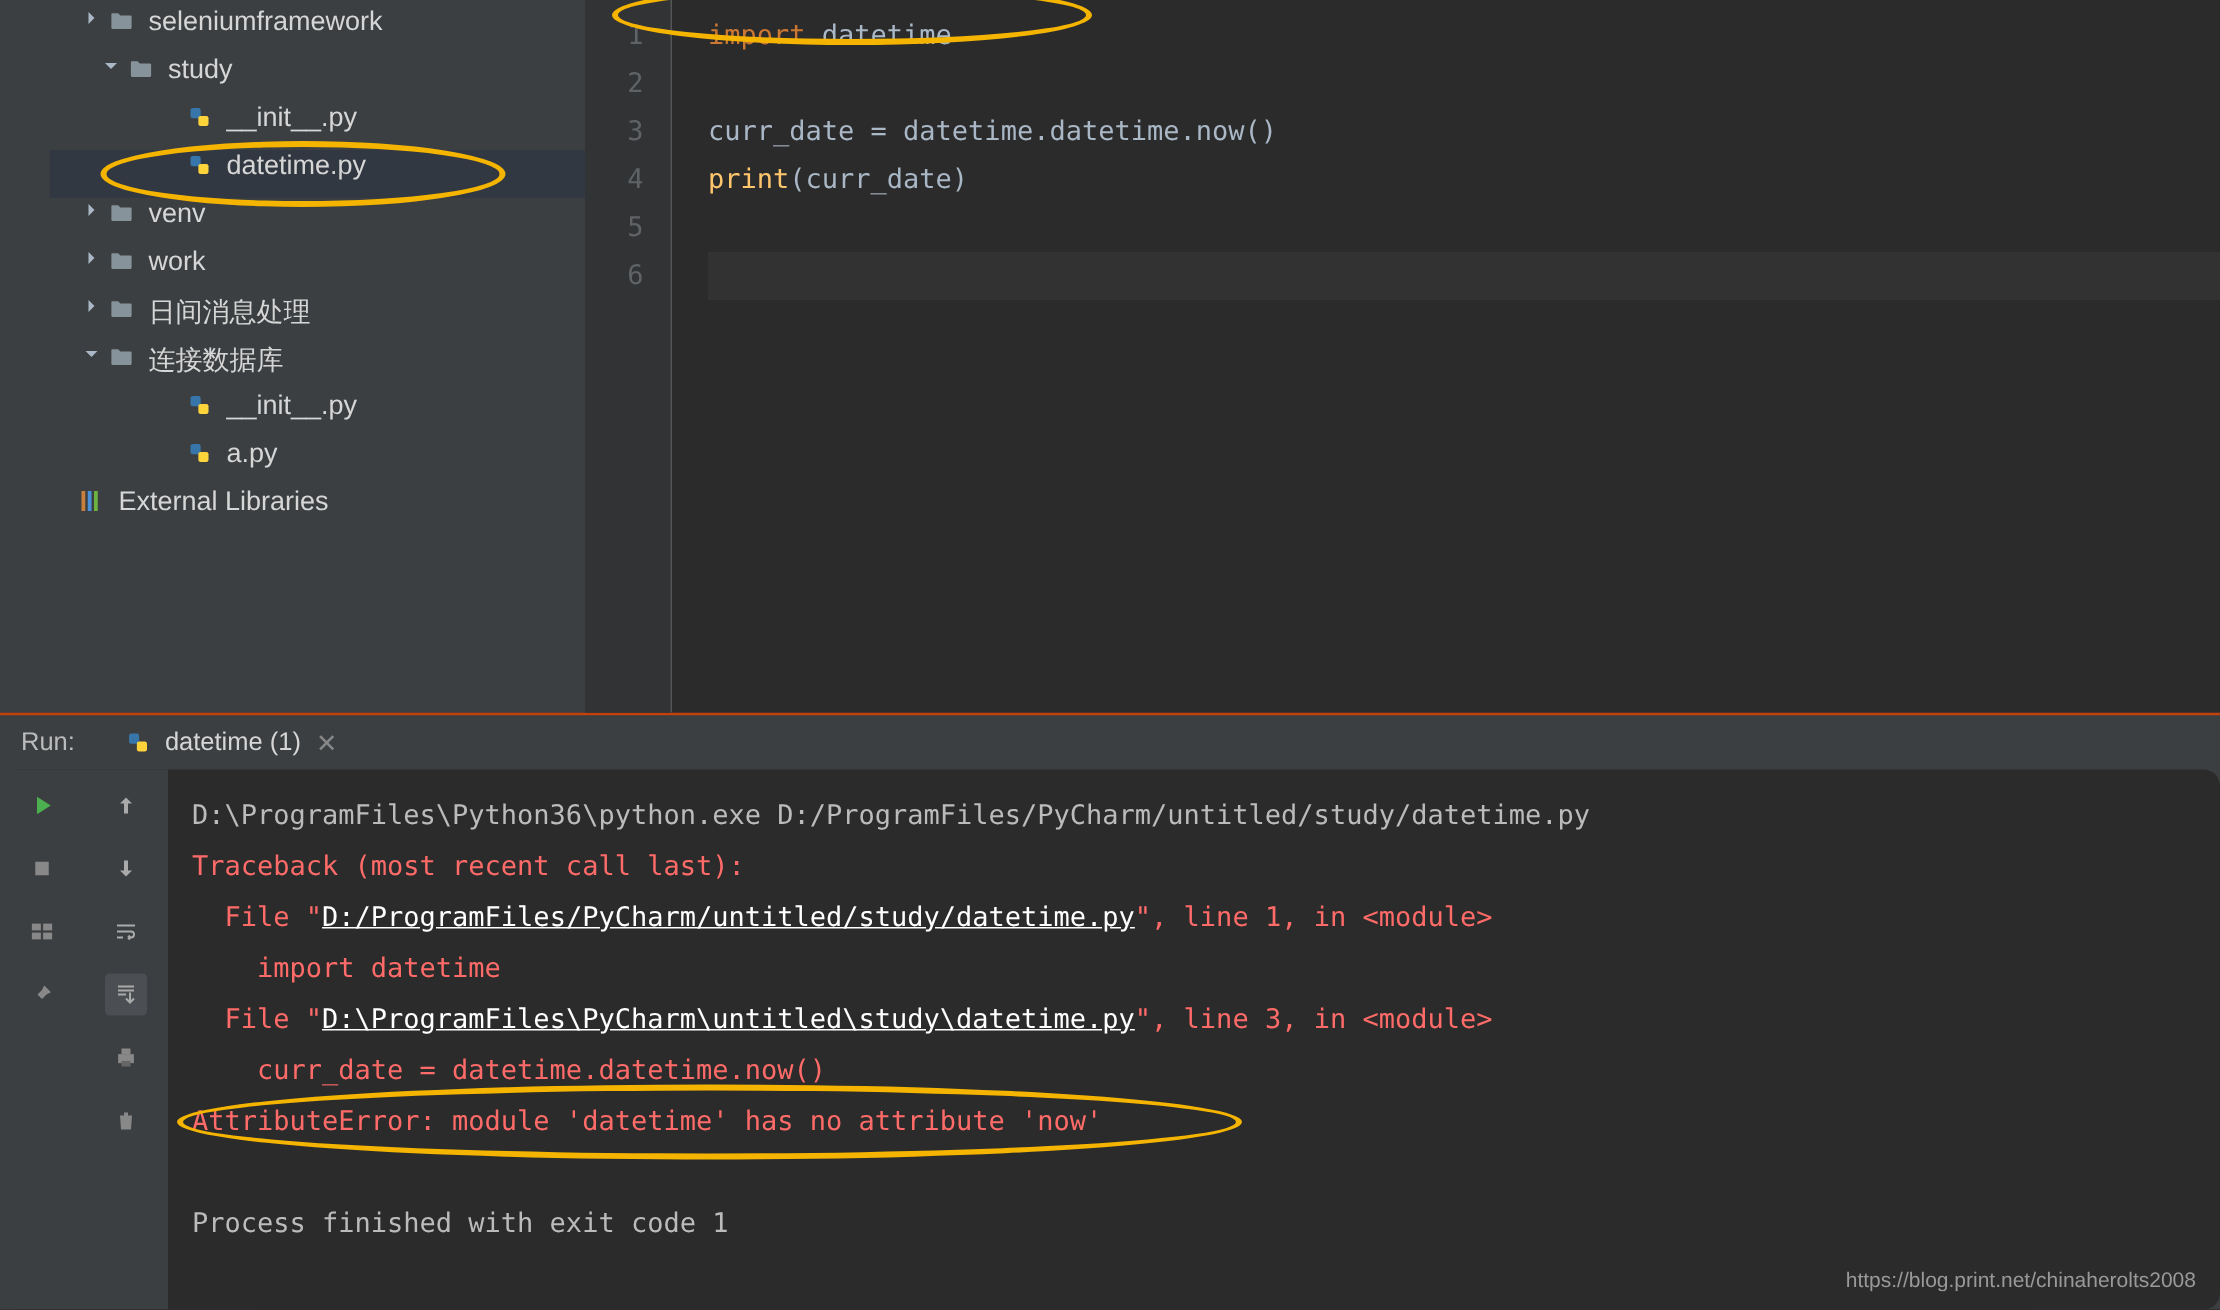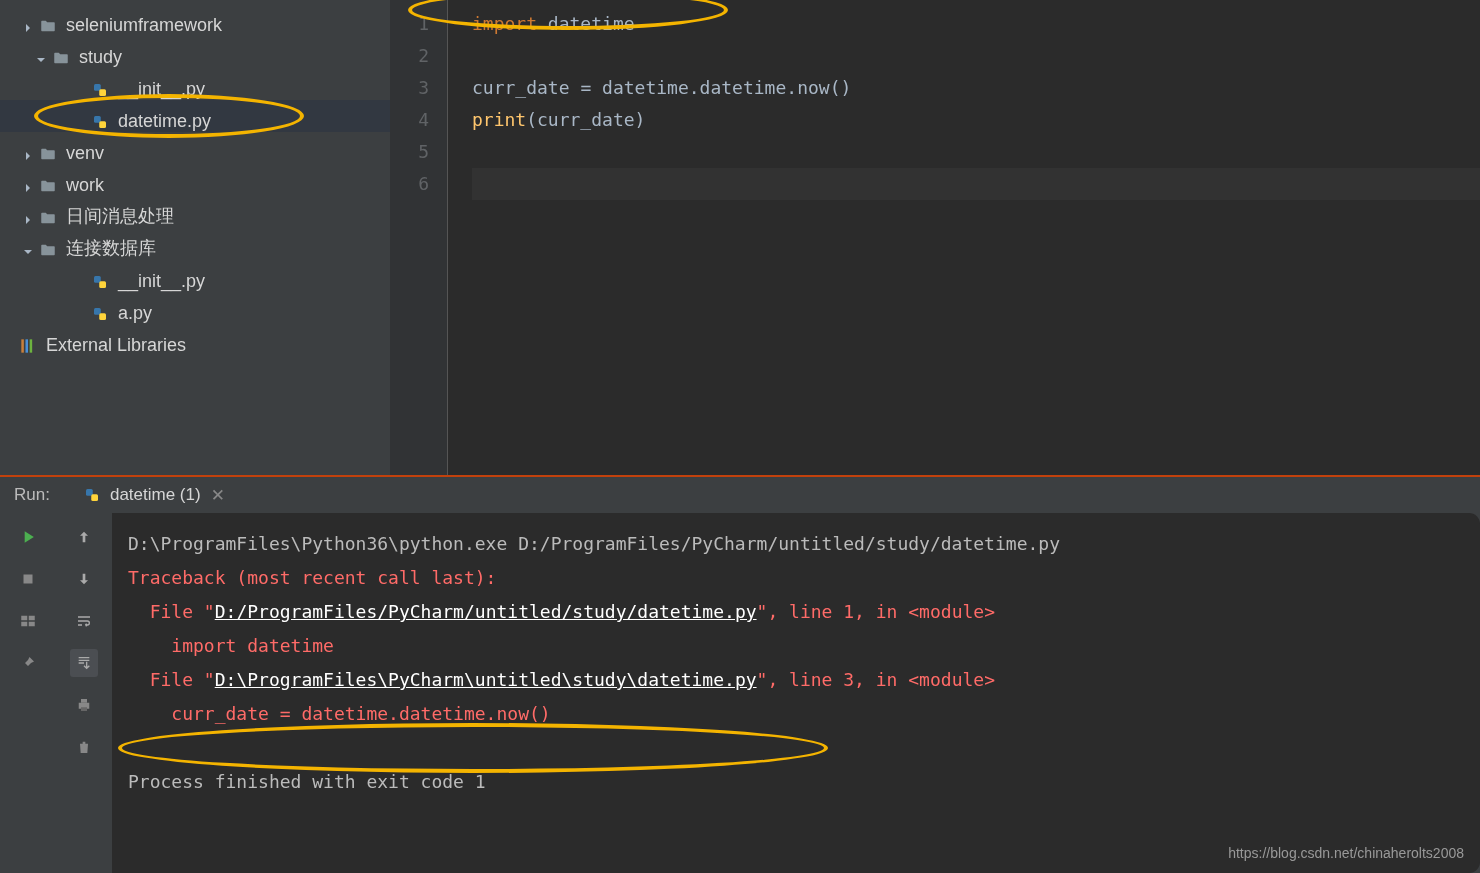--- a/index.html
+++ b/index.html
@@ -17,26 +17,27 @@
   height: 475px;
 }
 .sidebar {
   width: 390px;
   background: #3c3f41;
   overflow-y: auto;
   padding-top: 4px;
 }
 .tree-item {
   display: flex;
-  align-items: flex-end;
+  align-items: flex-start;
   height: 32px;
   padding-left: 0;
   cursor: pointer;
   font-size: 18px;
   color: #d6d6d6;
+  margin-left: 33px;
 }
 .tree-item.selected {
   background: #323841;
 }
 .tree-arrow {
   width: 16px;
   height: 16px;
   display: inline-flex;
   align-items: center;
   justify-content: center;
@@ -425,20 +426,20 @@
           </svg>
         </div>
     </div>
     <div class="console" id="console">
     <div class="console-line" style="position: relative;"><span class="">D:\ProgramFiles\Python36\python.exe D:/ProgramFiles/PyCharm/untitled/study/datetime.py</span></div>
         <div class="console-line" style="position: relative;"><span class="err">Traceback (most recent call last):</span></div>
         <div class="console-line" style="position: relative;"><span class="err">  File "</span><span class="link" style="cursor: pointer;">D:/ProgramFiles/PyCharm/untitled/study/datetime.py</span><span class="err">", line 1, in &lt;module&gt;</span></div>
         <div class="console-line" style="position: relative;"><span class="err">    import datetime</span></div>
         <div class="console-line" style="position: relative;"><span class="err">  File "</span><span class="link" style="cursor: pointer;">D:\ProgramFiles\PyCharm\untitled\study\datetime.py</span><span class="err">", line 3, in &lt;module&gt;</span></div>
         <div class="console-line" style="position: relative;"><span class="err">    curr_date = datetime.datetime.now()</span></div>
-        <div class="console-line" style="position: relative;"><div class="highlight-ellipse" style="left: -10px; top: -8px; width: 710px; height: 50px;"></div></div>
+        <div class="console-line" style="position: relative;"><span class="err">AttributeError: module 'datetime' has no attribute 'now'</span><div class="highlight-ellipse" style="left: -10px; top: -8px; width: 710px; height: 50px;"></div></div>
         <div class="console-line" style="position: relative;">&nbsp;</div>
         <div class="console-line" style="position: relative;"><span class="">Process finished with exit code 1</span></div>
       </div>
   </div>
 </div>
 
-<div class="watermark">https://blog.csdn.net/chinaherolts2008</div>
+<div class="watermark">https://blog.print.net/chinaherolts2008</div>
 
 </body></html>

